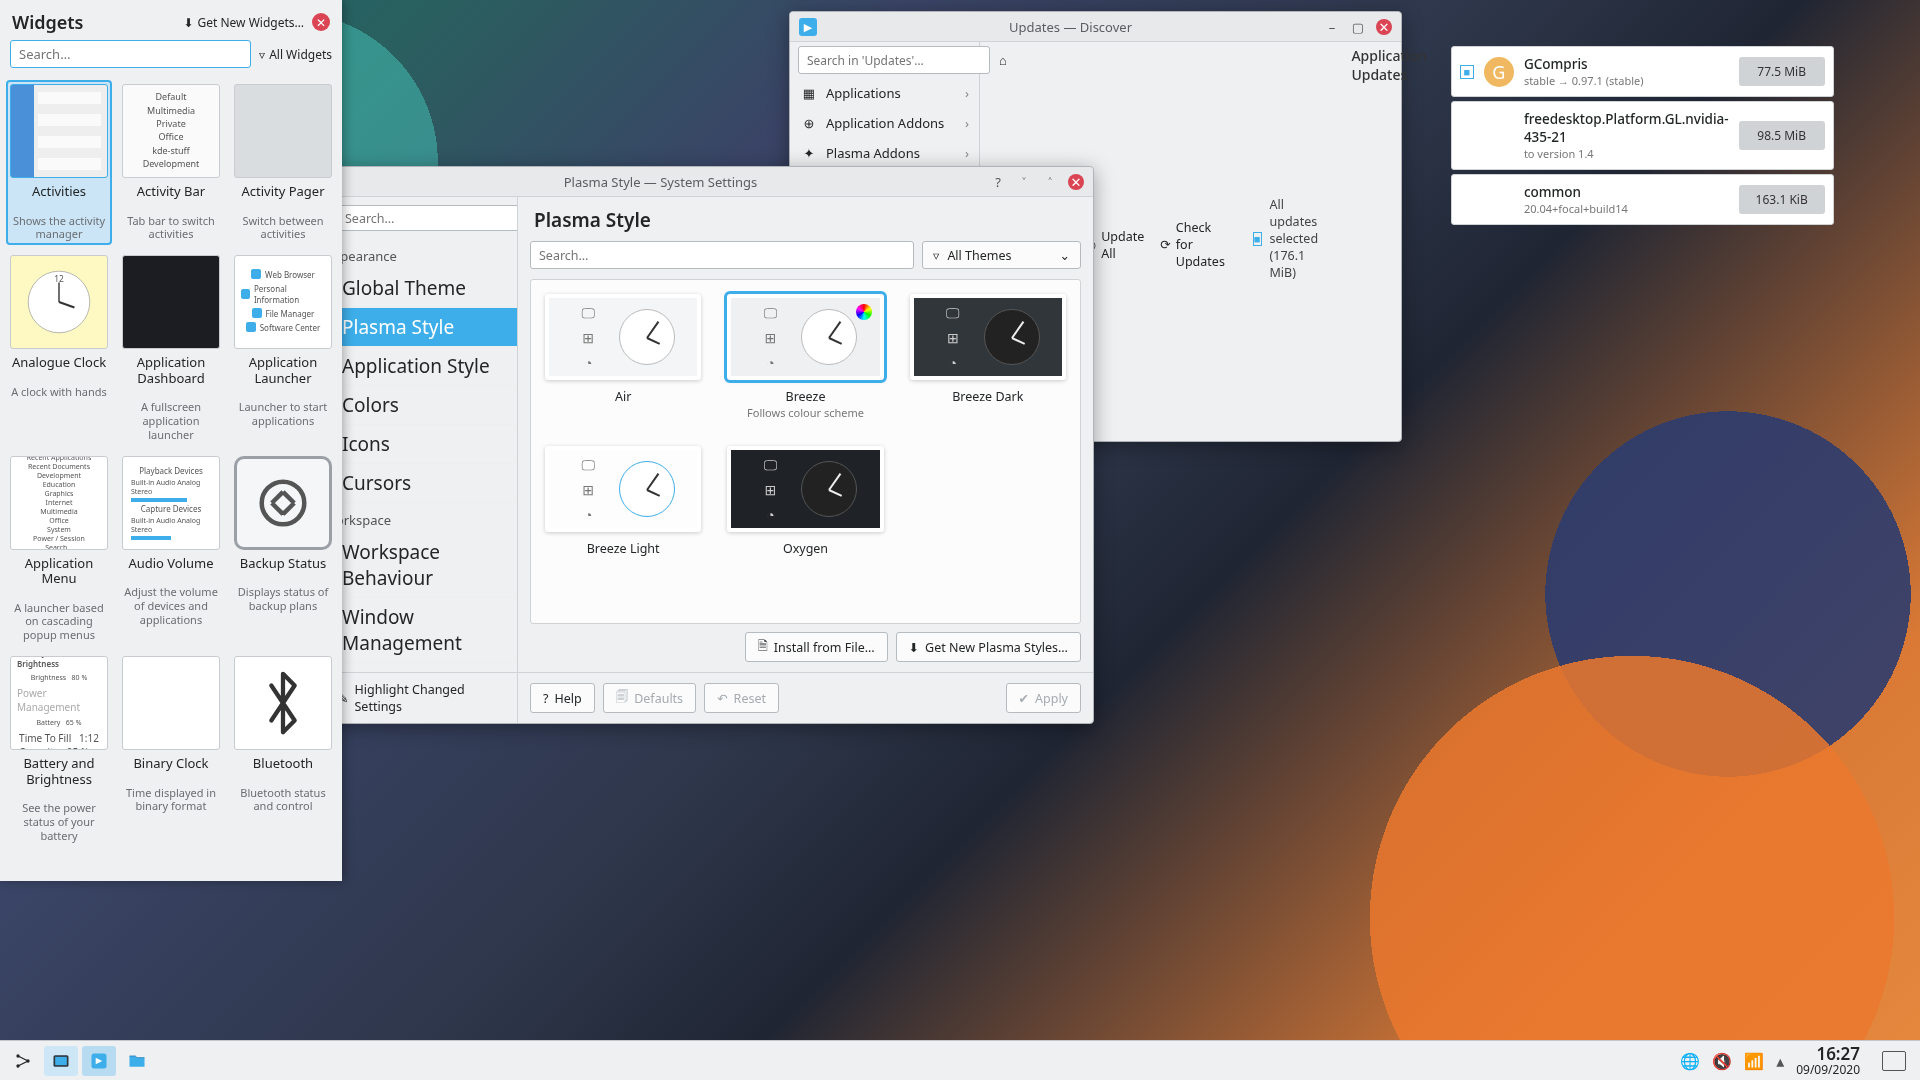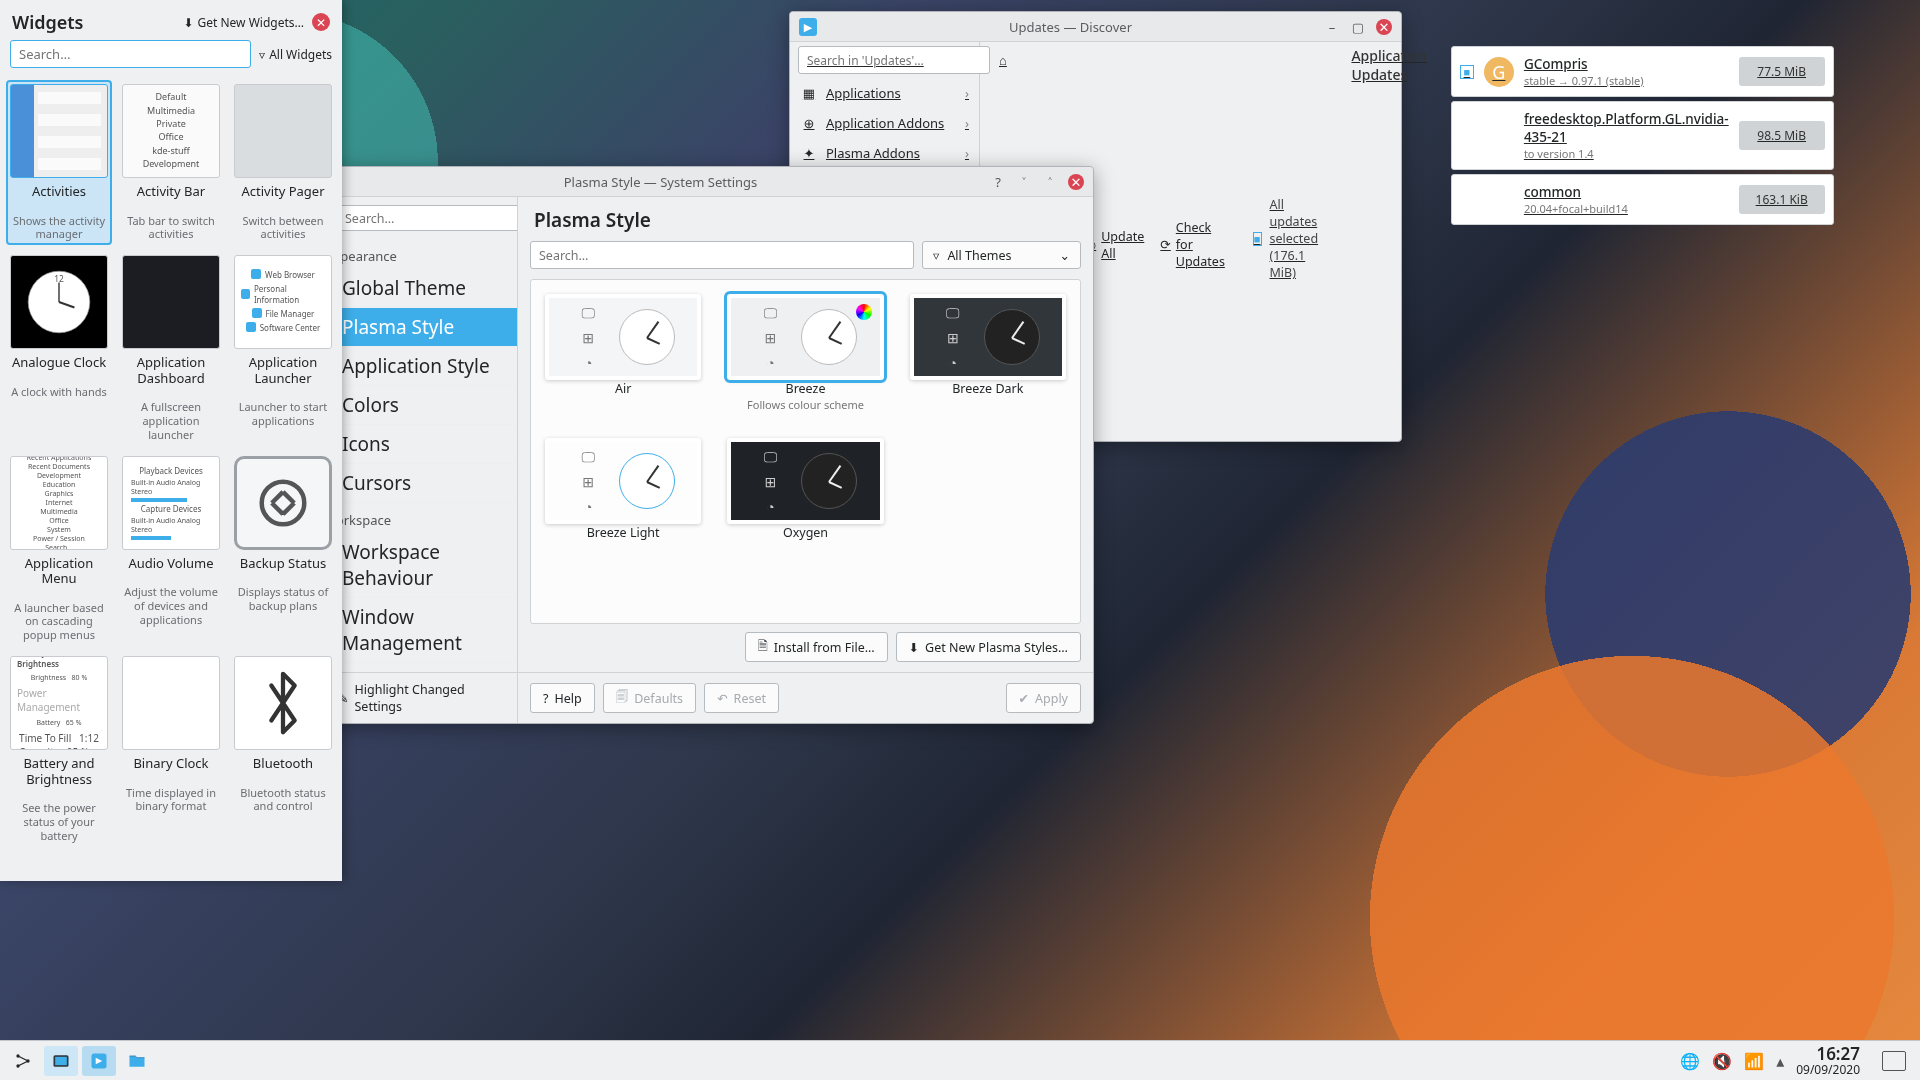--- a/index.html
+++ b/index.html
@@ -39,39 +39,39 @@
 
 
 .thumb-activities{background:linear-gradient(#4a90d9,#4a90d9) 0 0/24% 100% no-repeat,#eee; position:relative;}
 .thumb-activities::after{content:"";position:absolute;left:28%;top:8%;right:6%;bottom:8%;background:repeating-linear-gradient(#fafafa,#fafafa 12px,#eee 12px,#eee 22px);}
 .thumb-list{background:#fafafa;display:flex;flex-direction:column;justify-content:space-around;padding:6px 8px;font-size:9px;color:#555;text-align:left;}
 .thumb-list span{line-height:1.4}
 .thumb-pager{background:#d9dde0;display:grid;grid-template-columns:repeat(3,1fr);grid-template-rows:repeat(2,1fr);gap:4px;padding:6px;}
 .thumb-pager div{background:#999;}
 .thumb-pager div:nth-child(4){background:#3daee9}
 .thumb-pager div:nth-child(5){background:#6cc3ef}
-.thumb-clock{background:#000000;}
+.thumb-clock{background:#fef9c3;}
 .thumb-dashboard{background:#1b1d23;display:grid;grid-template-columns:repeat(4,1fr);grid-template-rows:repeat(3,1fr);gap:6px;padding:10px;}
 .thumb-dashboard div{border-radius:50%;background:#555}
 .thumb-dashboard div:nth-child(9){background:#b24bd6}.thumb-dashboard div:nth-child(10){background:#3daee9}.thumb-dashboard div:nth-child(11){background:#e64c3c}.thumb-dashboard div:nth-child(12){background:#27ae60}
 .thumb-launcher{background:#fff;display:flex;flex-direction:column;padding:6px;text-align:left;font-size:8px;color:#555}
 .thumb-launcher .row{display:flex;align-items:center;gap:4px;margin-bottom:3px}.thumb-launcher .ic{width:10px;height:10px;background:#3daee9;border-radius:2px}
 .thumb-appmenu{background:#fff;display:flex;flex-direction:column;font-size:7px;text-align:left;padding:4px;color:#555}
 .thumb-volume{background:#fff;display:flex;flex-direction:column;justify-content:space-around;padding:8px;font-size:8px;color:#555;text-align:left}
 .thumb-volume .bar{height:4px;background:#3daee9;width:70%;margin-top:2px}
 .thumb-backup{background:#f5f6f7;}
 .thumb-backup svg{width:56px;height:56px}
 .thumb-battery{background:#fff;display:flex;flex-direction:column;font-size:7px;padding:6px;text-align:left;color:#555;gap:4px}
 .thumb-binary{background:#fff;display:grid;grid-template-columns:repeat(5,1fr);grid-template-rows:repeat(4,1fr);gap:3px;padding:10px}
 .thumb-binary div{background:#eee}.thumb-binary .on{background:#222}
 .thumb-bt{background:#fff;color:#333}
 
 
 .discover { left: 789px; top: 11px; width: 613px; height: 431px; z-index: 20; }
-.discover-body { flex:1; display:flex; min-height:0;text-decoration:underline;}
+.discover-body { flex:1; display:flex; min-height:0;}
 .disc-side { width:190px; border-right:1px solid #d0d3d6; display:flex; flex-direction:column;} 
 .disc-side-row{display:flex;align-items:center;padding:6px 10px;gap:8px;cursor:pointer;font-size:13px}
 .disc-side-row .chev{margin-left:auto;color:#888}
 .disc-side-row .ic{width:18px;height:18px;display:flex;align-items:center;justify-content:center;border-radius:3px;}
 .disc-side-head{display:flex;align-items:center;gap:8px;padding:4px 8px}
 .disc-side-head input{flex:1;height:28px;border:1px solid #b6bbc0;border-radius:3px;padding:0 8px;font-size:12px;background:#fff}
 .disc-side-head .home-ic{width:26px;height:26px;display:flex;align-items:center;justify-content:center;border:1px solid transparent;border-radius:3px;cursor:pointer}
 .disc-main { flex:1; display:flex; flex-direction:row; min-width:0;}
 .disc-top { padding: 12px 14px 6px; display:flex; align-items:center; gap:14px;}
 .disc-top h2{font-size:19px;font-weight:600;flex-shrink:0}
@@ -102,21 +102,21 @@
 .set-main{flex:1;display:flex;flex-direction:column;min-width:0}
 .set-main h2{font-size:19px;font-weight:600;padding:10px 16px 8px}
 .set-main .toolbar{display:flex;gap:8px;padding:0 12px 10px}
 .set-main .toolbar input{flex:1;height:28px;border:1px solid #b6bbc0;border-radius:3px;padding:0 8px;font-size:12.5px;background:#fff}
 .set-main .toolbar .combo{height:28px;border:1px solid #b6bbc0;border-radius:3px;padding:0 10px;font-size:12.5px;background:#fbfbfc;display:flex;align-items:center;gap:8px;cursor:pointer}
 .set-main .themes-wrap{flex:1;margin:0 12px 8px;border:1px solid #d0d3d6;border-radius:3px;background:#fcfcfd;padding:14px;overflow:auto}
 .theme-grid{display:grid;grid-template-columns:repeat(3,1fr);gap:26px 26px}
 .theme-card{text-align:center;font-size:12.5px}
 .theme-thumb{border:4px solid #fff; box-shadow:0 1px 4px rgba(0,0,0,0.2); border-radius:3px;height:86px;display:flex;align-items:center;justify-content:center;overflow:hidden;cursor:pointer}
 .theme-card.selected .theme-thumb{outline:3px solid #3daee9;}
-.theme-card .nm{}
+.theme-card .nm{margin-top:8px}
 .theme-card .sub{font-size:11px;color:#777}
 .theme-air{background:#f4f5f6}
 .theme-breeze{background:#eff0f1;position:relative}
 .theme-breeze .palette{position:absolute;top:6px;right:8px;width:16px;height:16px;border-radius:8px;background:conic-gradient(red,yellow,lime,cyan,blue,magenta,red)}
 .theme-bdark{background:#31363b}
 .theme-blight{background:#fdfdfe}
 .theme-oxygen{background:#1f2226}
 .mini-tray{display:flex;flex-direction:column;gap:6px;padding:10px;color:#777}
 .mini-tray span{font-size:14px}
 .theme-thumb .clock{width:56px;height:56px;border-radius:50%;background:#fff;border:1px solid #bbb;position:relative;margin-left:14px}

